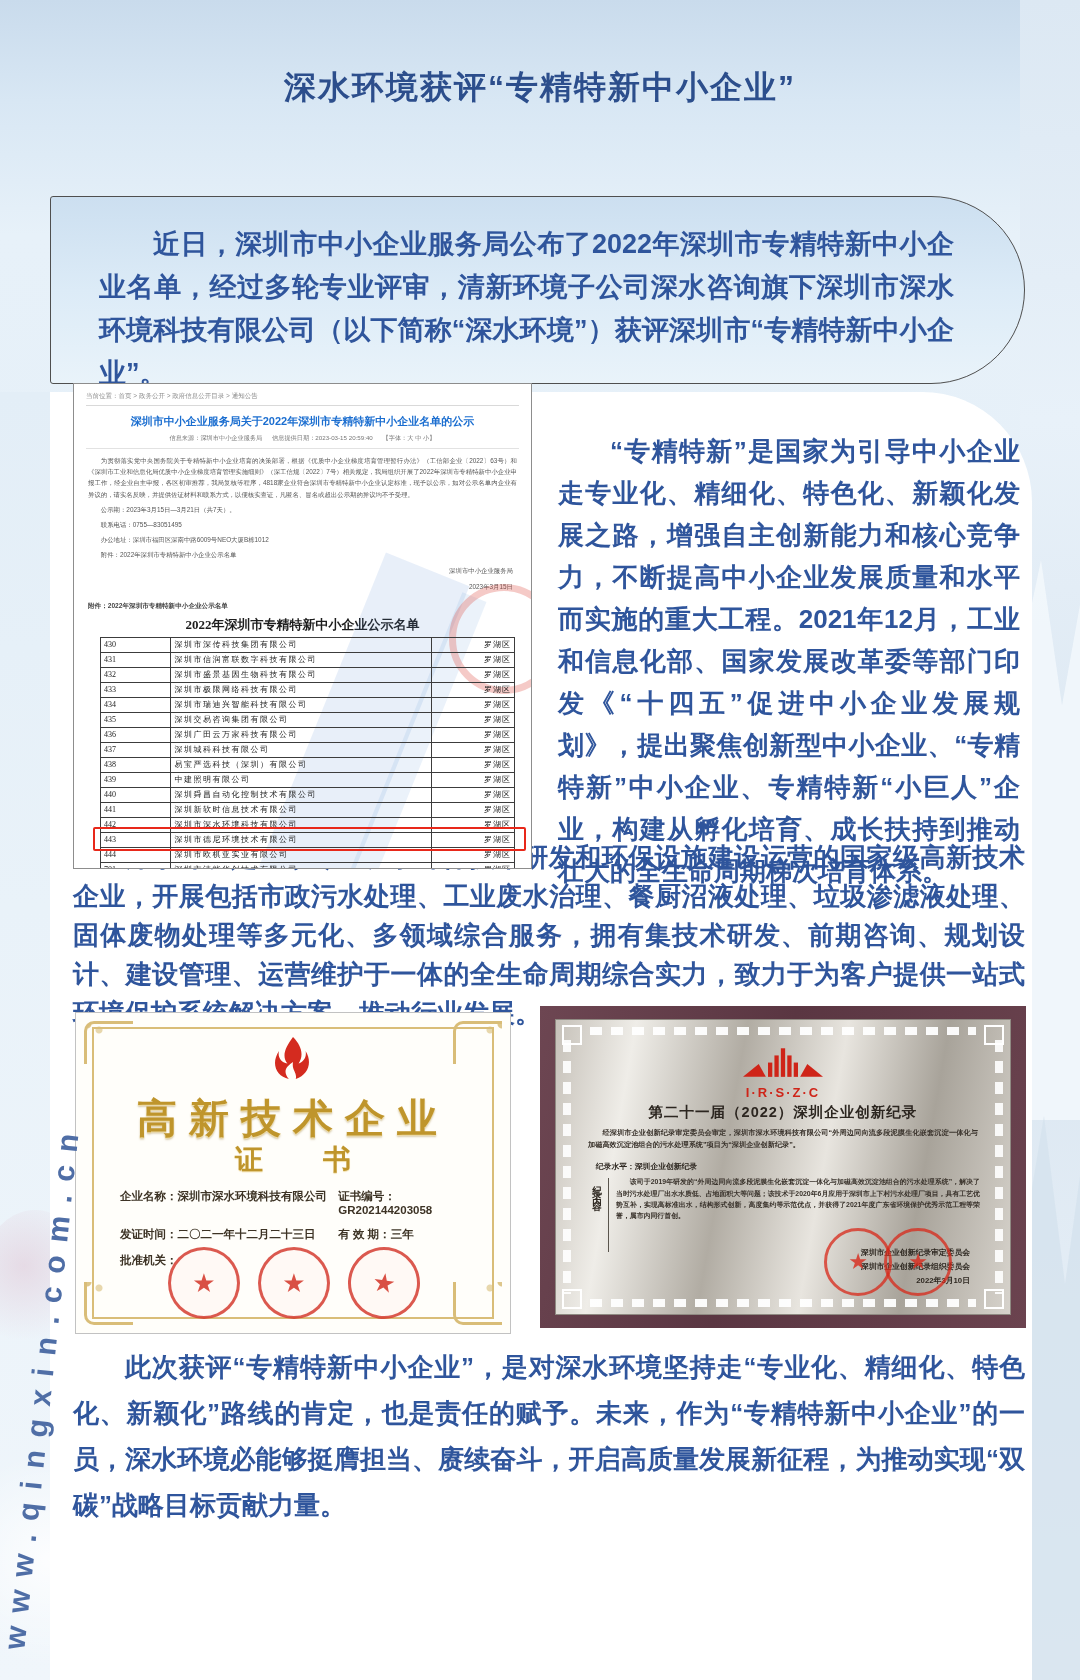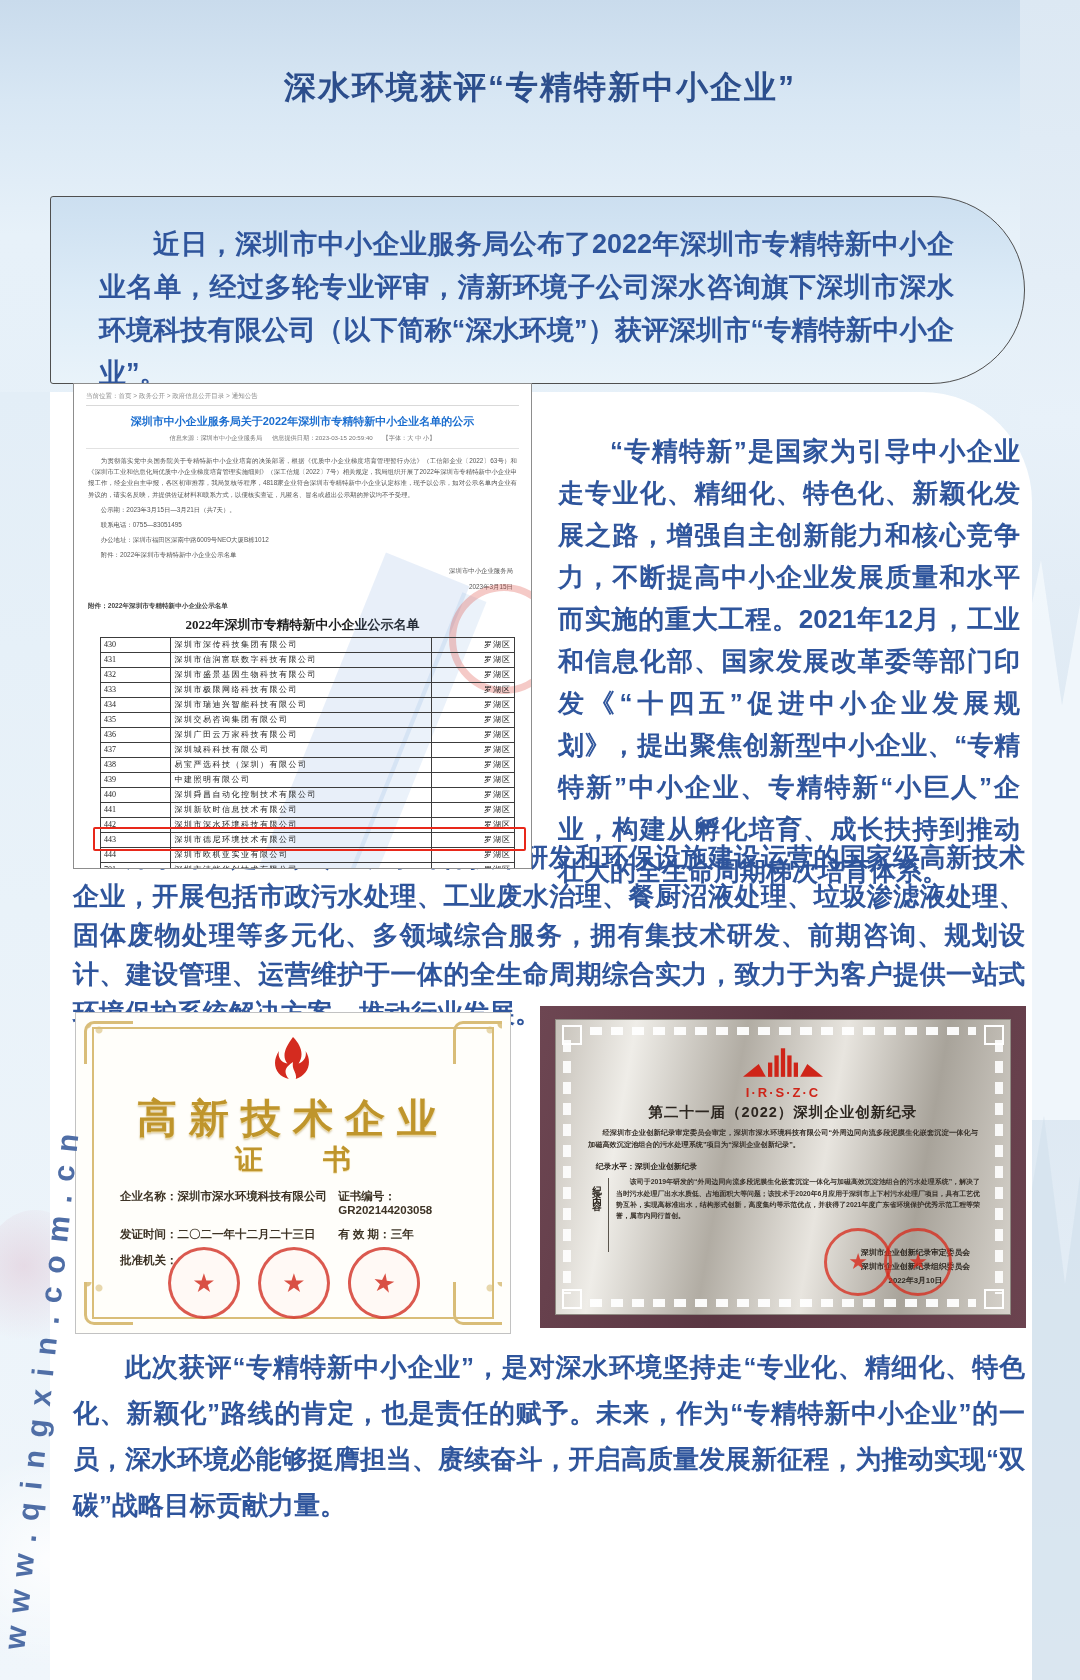--- a/index.html
+++ b/index.html
@@ -114,21 +114,21 @@
   .plaque-logo{text-align:center;margin-top:2px;}
   .plaque-logo-sub{text-align:center;font-size:13px;font-weight:bold;color:#cf2418;letter-spacing:2px;margin-top:-3px;}
   .plaque-title{text-align:center;font-size:14.5px;font-weight:bold;color:#2c2620;margin-top:3px;letter-spacing:1px;}
   .plaque-p1{font-size:7.2px;font-weight:bold;color:#3a332c;line-height:1.7;text-align:justify;text-indent:2em;margin:5px 2px 0;}
   .plaque-level{font-size:7.8px;font-weight:bold;color:#2f2922;margin:10px 2px 0;text-indent:1em;}
   .plaque-content{display:flex;margin-top:4px;}
   .plaque-side{writing-mode:vertical-lr;font-size:9.5px;font-weight:bold;color:#2f2922;letter-spacing:5px;
                border-right:1.5px solid #5a554d;padding-right:5px;margin:2px 7px 0 4px;height:74px;}
   .plaque-p2{flex:1;font-size:6.9px;font-weight:bold;color:#3a332c;line-height:1.62;text-align:justify;text-indent:2em;margin:0;}
   .plaque-sign{position:absolute;right:40px;bottom:26px;text-align:right;font-size:7.8px;font-weight:bold;color:#2f2922;line-height:1.8;}
-  .plaque-date{text-align:center;}
+  .plaque-date{text-align:right;}
   .plaque-seal{position:absolute;width:62px;height:62px;border-radius:50%;border:3.5px solid rgba(216,40,26,.75);
                color:rgba(216,40,26,.8);display:flex;align-items:center;justify-content:center;font-size:22px;}
   .ps1{right:118px;bottom:18px;}.ps2{right:58px;bottom:18px;}
 
   
   .watermark{position:absolute;left:-268px;top:1368px;width:620px;text-align:center;
              transform:rotate(-84deg);font-size:30px;letter-spacing:13px;color:#4f6ea6;font-weight:600;z-index:4;}
 </style>
 </head>
 <body>

